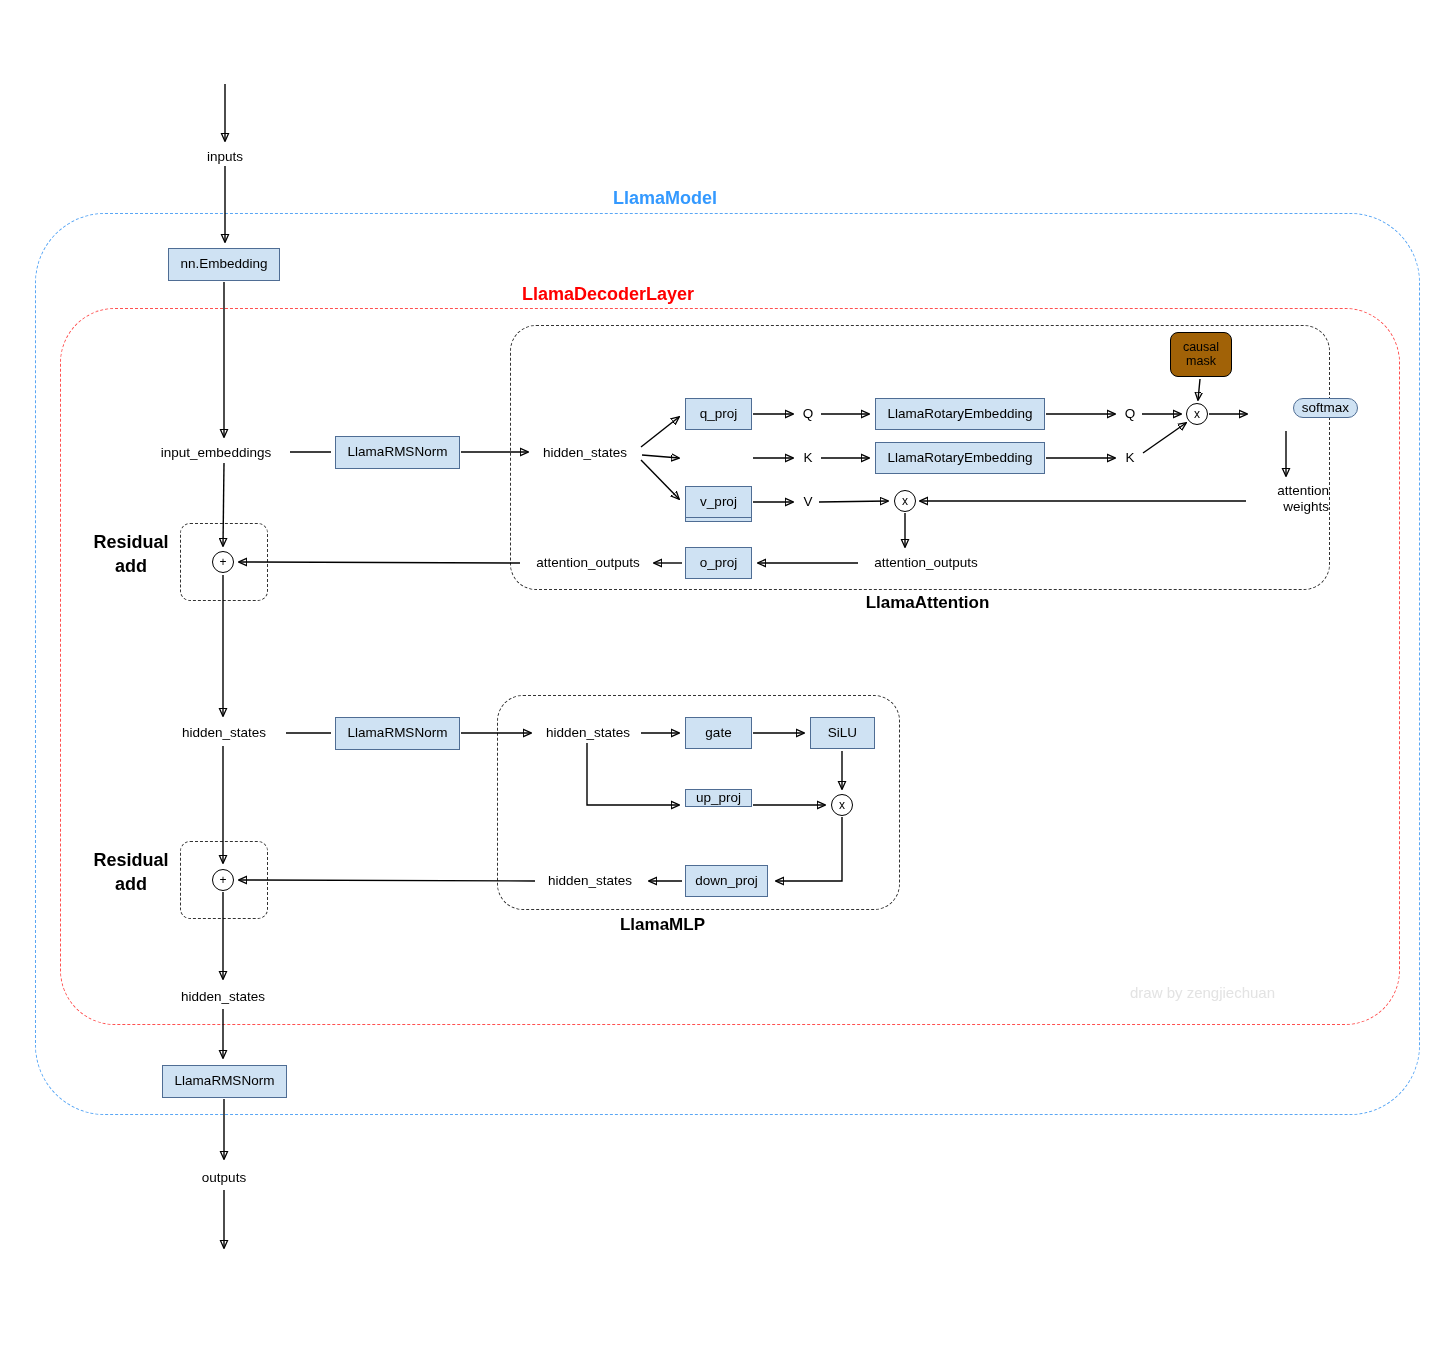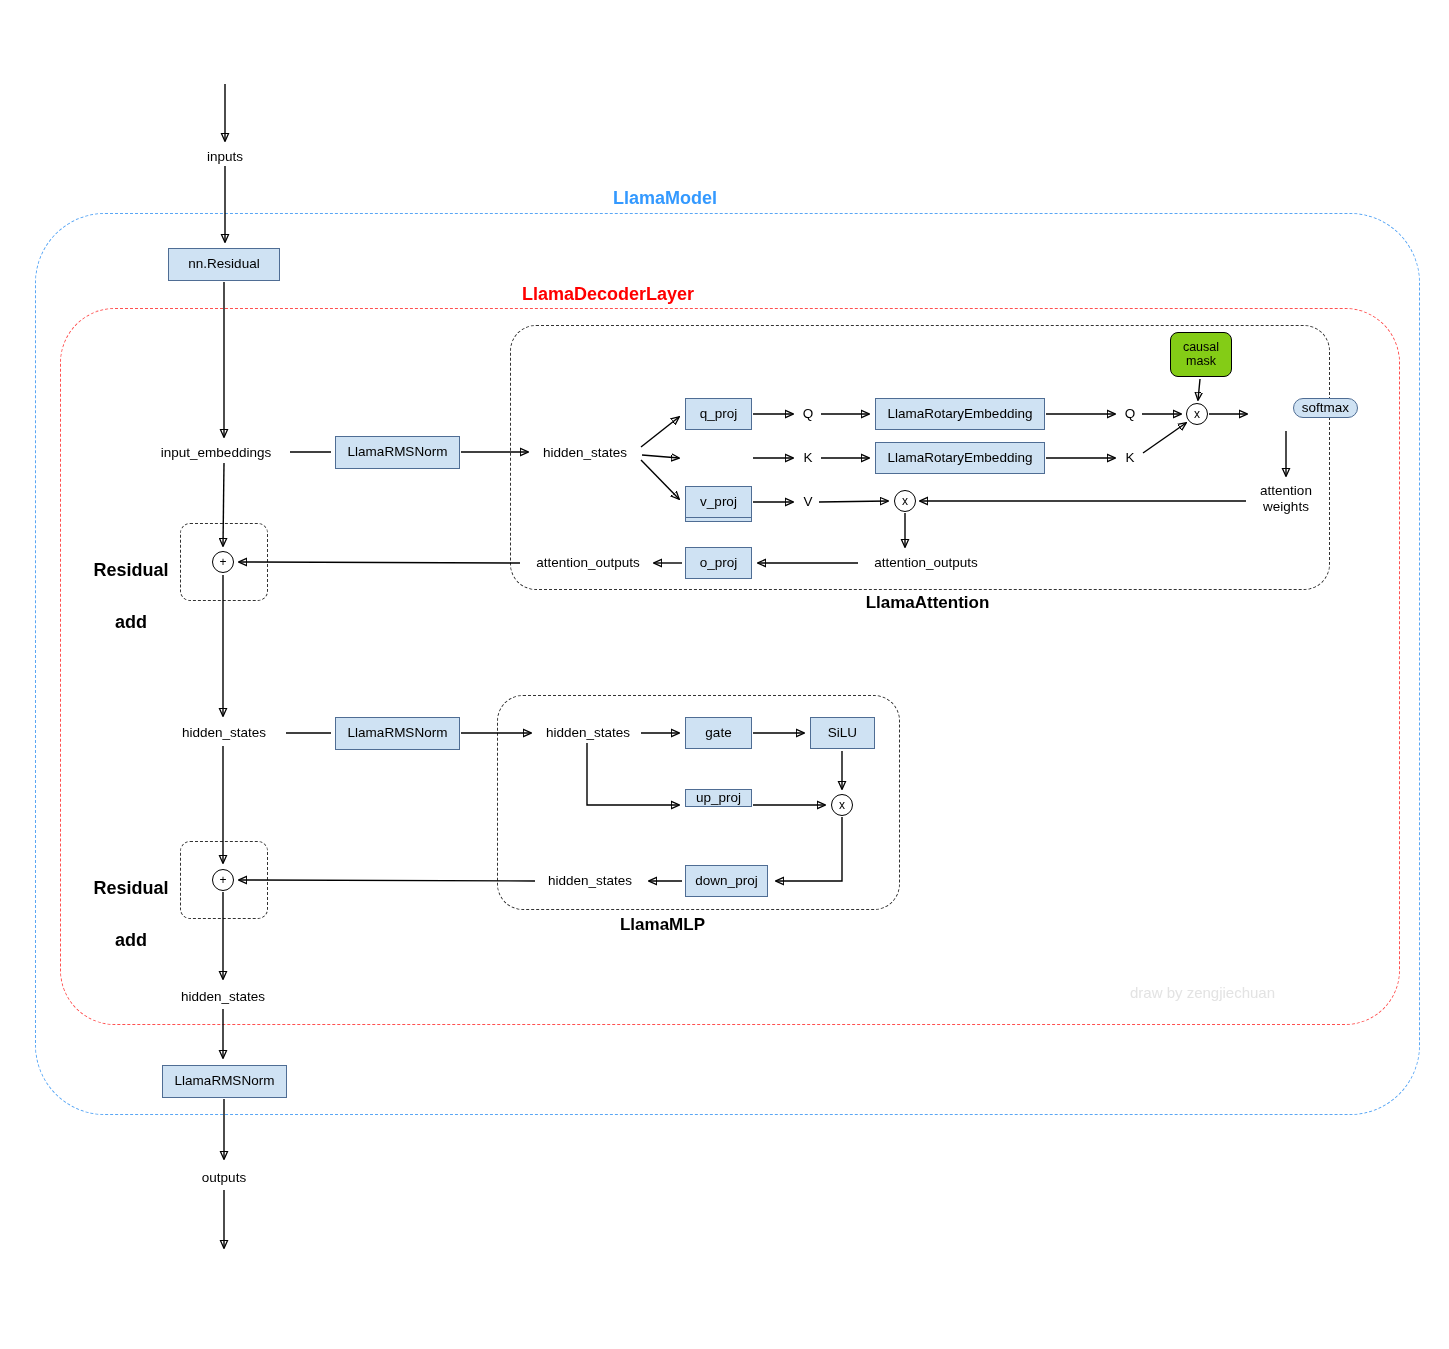--- a/index.html
+++ b/index.html
@@ -19,36 +19,36 @@
   .res-box2 { left:180px; top:841px; }
 
   
   svg.wires { position:absolute; left:0; top:0; z-index:2; }
   svg.wires path { stroke:#000; stroke-width:1.4; fill:none; }
 
   
   .node { position:absolute; z-index:3; background:#cfe2f3; border:1px solid #4f6d94;
           display:flex; align-items:center; justify-content:center;
           font-size:13.5px; line-height:1.1; text-align:center; }
-  .white-node { background:#84cc16; border:1.4px solid #000; border-radius:8px; font-size:12.5px; }
+  .white-node { background:#a16207; border:1.4px solid #000; border-radius:8px; font-size:12.5px; }
   .white-node span { display:block; }
 
   
   .terminal { position:absolute; z-index:3; background:#fff; border:1.6px solid #000; border-radius:16px;
               display:flex; align-items:center; justify-content:center;
               font-size:21px; font-weight:bold; }
 
   
   .lbl { position:absolute; z-index:3; font-size:13.5px; text-align:center; line-height:1.15; }
-  .lbl span { display:block; }
+  .lbl span { display:block;text-align:right; }
   .t-model   { font-size:18px; font-weight:bold; color:#3399ff; }
   .t-decoder { font-size:18px; font-weight:bold; color:#ff0000; }
   .t-inner   { font-size:17px; font-weight:bold; color:#000; }
   .res-label { position:absolute; z-index:3; font-size:18px; font-weight:bold; text-align:center; line-height:1.35; }
-  .res-label span { display:block;margin-top:28px; }
+  .res-label span { display:block; }
   .watermark { color:#e3e3e3; font-size:15px; }
 
   
   .circ { position:absolute; z-index:3; width:22px; height:22px; border-radius:50%;
           border:1.3px solid #000; background:#fff;
           display:flex; align-items:center; justify-content:center; font-size:12px; line-height:1; }
 </style>
 </head>
 <body>
 
@@ -126,21 +126,21 @@
     <span>Residual</span>
     <span>add</span>
   </div>
   <div class="circ" style="left:212px;top:551px;">+</div>
   <div class="circ" style="left:212px;top:869px;">+</div>
 
   <div class="circ" style="left:1186px;top:403px;">x</div>
   <div class="circ" style="left:894px;top:490px;">x</div>
   <div class="circ" style="left:831px;top:794px;">x</div>
 
-  <div class="node" style="left:168px;top:248px;width:112px;height:33px;">nn.Residual</div>
+  <div class="node" style="left:168px;top:248px;width:112px;height:33px;">nn.Embedding</div>
   <div class="node" style="left:335px;top:436px;width:125px;height:33px;">LlamaRMSNorm</div>
   <div class="node" style="left:335px;top:717px;width:125px;height:33px;">LlamaRMSNorm</div>
   <div class="node" style="left:162px;top:1065px;width:125px;height:33px;">LlamaRMSNorm</div>
 
   <div class="node" style="left:685px;top:398px;width:67px;height:32px;">q_proj</div>
   <div class="node" style="left:685px;top:442px;width:67px;height:32px;margin-top:48px;">k_proj</div>
   <div class="node" style="left:685px;top:486px;width:67px;height:32px;">v_proj</div>
   <div class="node" style="left:685px;top:547px;width:67px;height:32px;">o_proj</div>
 
   <div class="node" style="left:875px;top:398px;width:170px;height:32px;">LlamaRotaryEmbedding</div>

